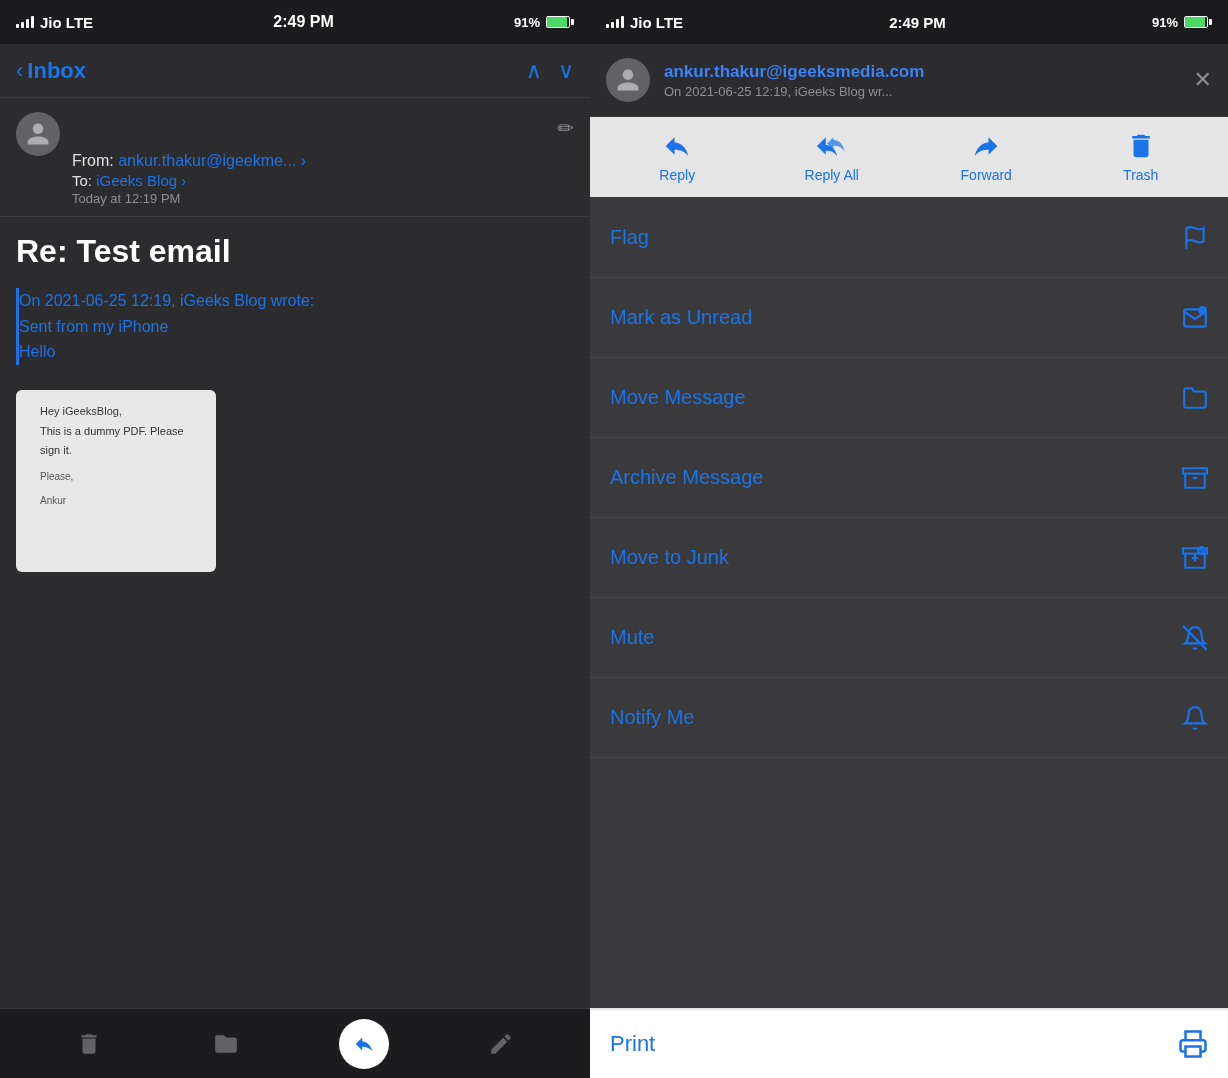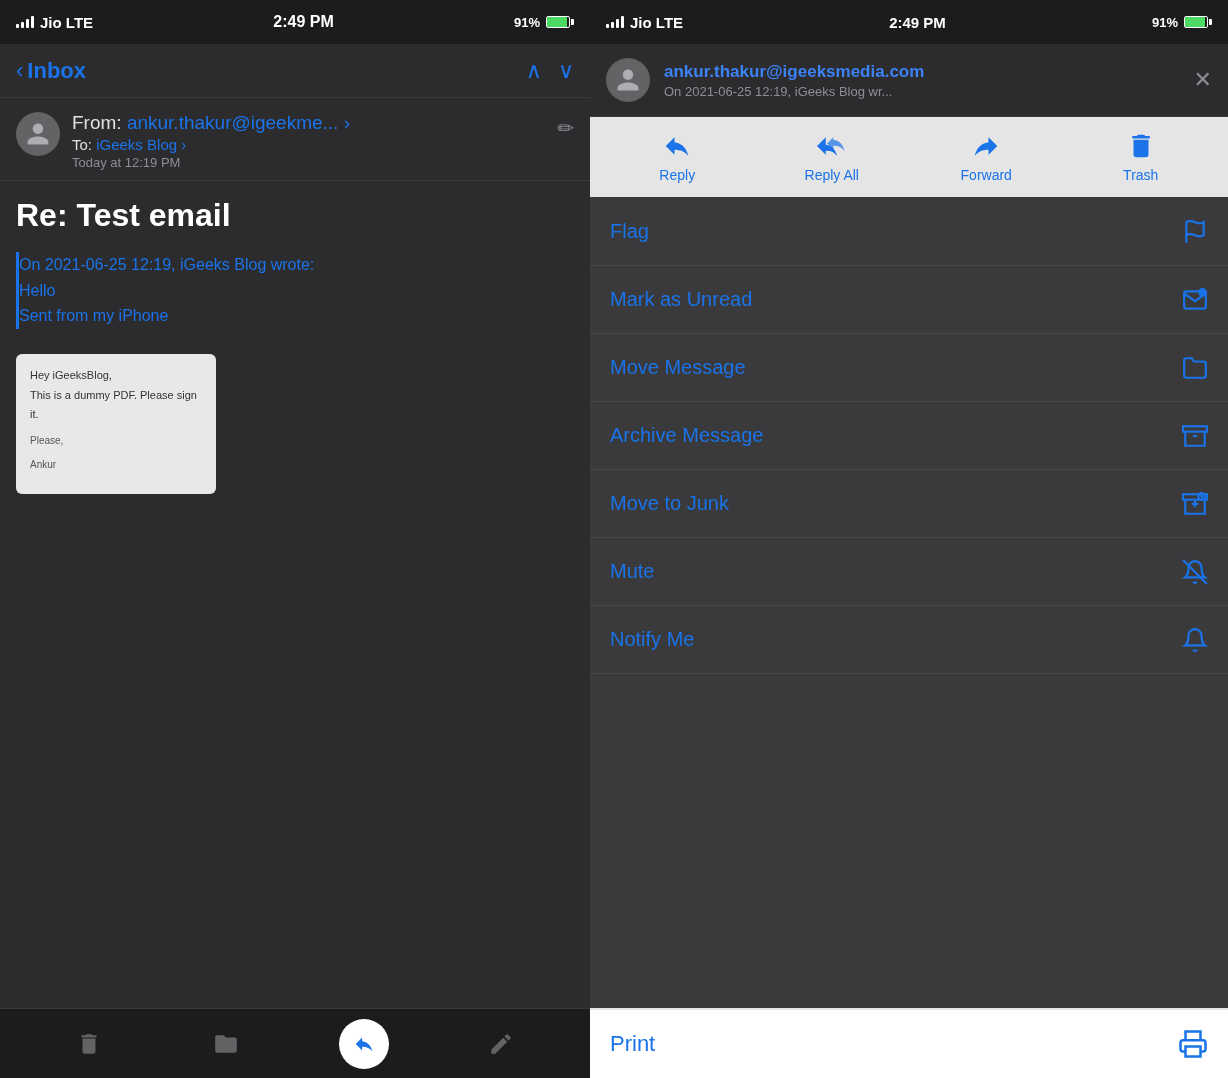--- a/index.html
+++ b/index.html
@@ -72,21 +72,21 @@
       border-radius: 50%;
       background: #636366;
       display: flex;
       align-items: center;
       justify-content: center;
       flex-shrink: 0;
     }
     .avatar-circle svg { width: 26px; height: 26px; fill: #aeaeb2; }
 
     .email-meta { flex: 1; }
-    .from-line { font-size: 19px; color: #e0e0e0; }
+    .from-line { font-size: 16px; color: #e0e0e0; margin-top: 40px; }
     .from-line .label { color: #e0e0e0; }
     .from-line .email-addr { color: #1a73e8; }
     .to-line { font-size: 15px; color: #1a73e8; margin-top: 2px; }
     .date-line { font-size: 13px; color: #8e8e93; margin-top: 2px; }
     .edit-icon { color: #8e8e93; font-size: 20px; margin-top: 4px; }
 
     .email-body {
       flex: 1;
       padding: 16px 16px 0 16px;
       overflow: hidden;
@@ -95,23 +95,23 @@
     .quoted-block {
       border-left: 3px solid #1a73e8;
       padding-left: 0;
       margin-bottom: 20px;
     }
     .quoted-text { font-size: 16px; color: #1a73e8; line-height: 1.6; }
 
     .pdf-preview {
       background: #e8e8e8;
       width: 200px;
-      height: 140px;
+      height: 182px;
       border-radius: 6px;
-      padding: 12px 14px;
+      padding: 12px 24px;
       margin-top: 25px;
     }
     .pdf-text { font-size: 11px; color: #333; line-height: 1.8; }
     .pdf-sig { font-size: 10px; color: #555; margin-top: 8px; line-height: 1.6; }
 
     .bottom-toolbar {
       height: 70px;
       background: #1c1c1e;
       border-top: 1px solid #3a3a3c;
       display: flex;
@@ -196,21 +196,21 @@
     .menu-list {
       flex: 1;
       background: #3a3a3c;
       overflow: hidden;
     }
     .menu-item {
       display: flex;
       align-items: center;
       justify-content: space-between;
       padding: 0 20px;
-      height: 68px;
+      height: 80px;
       border-bottom: 1px solid #48484a;
       cursor: pointer;
       background: #3a3a3c;
     }
     .menu-item-label { font-size: 20px; color: #1a73e8; font-weight: 400; }
 
     .print-section {
       background: #fff;
       display: flex;
       align-items: center;
@@ -319,22 +319,22 @@
       </div>
       <div class="date-line">Today at 12:19 PM</div>
     </div>
     <span class="edit-icon">✏</span>
   </div>
 
   <div class="email-body">
     <div class="email-subject">Re: Test email</div>
     <div class="quoted-block">
       <div class="quoted-text">On 2021-06-25 12:19, iGeeks Blog wrote:</div>
+      <div class="quoted-text">Sent from my iPhone</div>
       <div class="quoted-text">Hello</div>
-      <div class="quoted-text">Sent from my iPhone</div>
     </div>
     <div class="pdf-preview">
       <div class="pdf-text">Hey iGeeksBlog,</div>
       <div class="pdf-text">This is a dummy PDF. Please sign it.</div>
       <div class="pdf-sig">Please,</div>
       <div class="pdf-sig">Ankur</div>
     </div>
   </div>
 
   <div class="bottom-toolbar">

